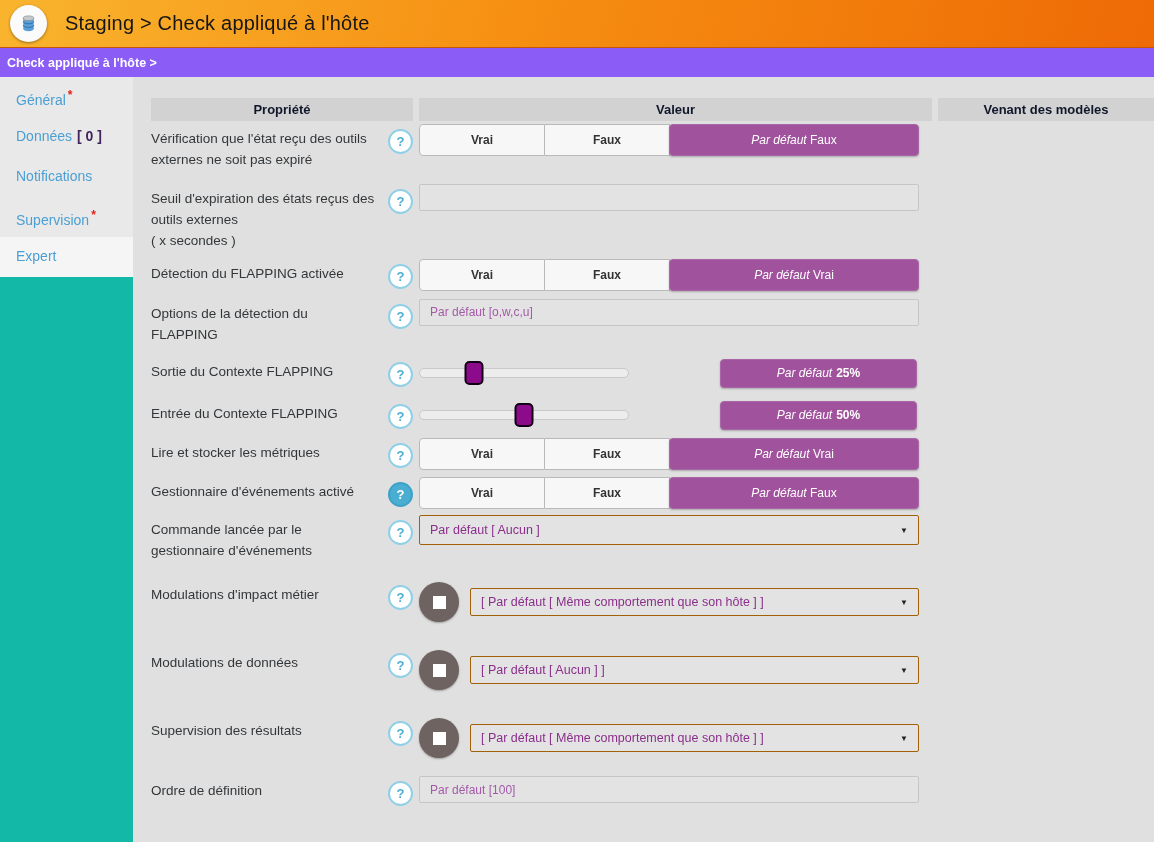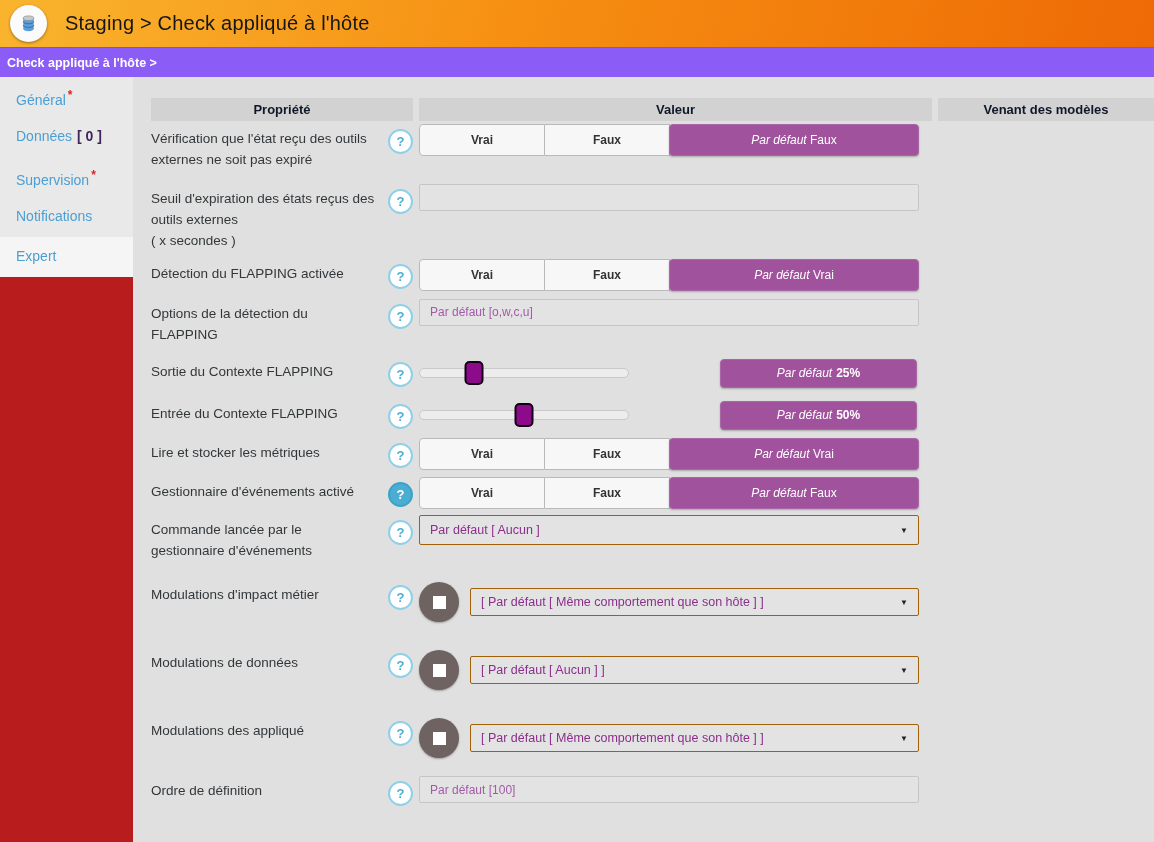--- a/index.html
+++ b/index.html
@@ -14,21 +14,21 @@
   .db-badge { width:37px; height:37px; border-radius:50%; background:#fbfbfb;
     box-shadow:0 1px 3px rgba(0,0,0,.4); display:flex; align-items:center; justify-content:center; }
   .app-title { font-size:20px; color:#161616; letter-spacing:.2px; }
 
   
   .breadcrumb { height:29px; background:#8b5cf6; color:#fff; font-size:12.5px;
     font-weight:bold; display:flex; align-items:center; padding-left:7px; }
 
   
   .content { display:flex; height:765px; }
-  .sidebar { width:133px; background:#b91c1c; flex:none; }
+  .sidebar { width:133px; background:#14b8a6; flex:none; }
   .nav { background:#e9e9e9; }
   .side-item { height:40px; padding:11px 0 0 16px; font-size:14px; color:#4a9fd4; cursor:pointer; }
   .side-item.active { background:#f5f5f5; }
   .sfx-star { color:#e2211c; font-weight:bold; font-size:12px; vertical-align:super; margin-left:2px; }
   .sfx-count { color:#42245e; font-weight:bold; margin-left:5px; }
 
   .main { flex:1; background:#e0e0e0; padding:21px 0 0 18px; overflow:hidden; }
 
   
   .thead, .trow { display:grid; grid-template-columns:262px 513px 1fr; column-gap:6px; }
@@ -111,24 +111,24 @@
 
   <div class="sidebar">
     <div class="nav">
       <div class="side-item">
         <span>Général</span><span class="sfx-star">*</span>
       </div>
       <div class="side-item">
         <span>Données</span><span class="sfx-count">[ 0 ]</span>
       </div>
       <div class="side-item">
+        <span>Notifications</span>
+      </div>
+      <div class="side-item">
         <span>Supervision</span><span class="sfx-star">*</span>
-      </div>
-      <div class="side-item">
-        <span>Notifications</span>
       </div>
       <div class="side-item active">
         <span>Expert</span>
       </div>
     </div>
   </div>
 
   <div class="main">
 
     <div class="thead">
@@ -309,21 +309,21 @@
             <span class="sel-text">[ Par défaut [ Aucun ] ]</span>
             <span class="sel-arrow">▼</span>
           </div>
         </div>
       </div>
       <div></div>
     </div>
 
     <div class="trow" style="margin-bottom:16px;">
       <div class="prop">
-        <span class="plabel">Modulations des appliqué</span>
+        <span class="plabel">Supervision des résultats</span>
         <span class="help">?</span>
       </div>
       <div>
         <div class="mod-row">
           <button class="circle-btn">
               <span class="square-icon"></span>
             </button>
           <div class="select">
             <span class="sel-text">[ Par défaut [ Même comportement que son hôte ] ]</span>
             <span class="sel-arrow">▼</span>

